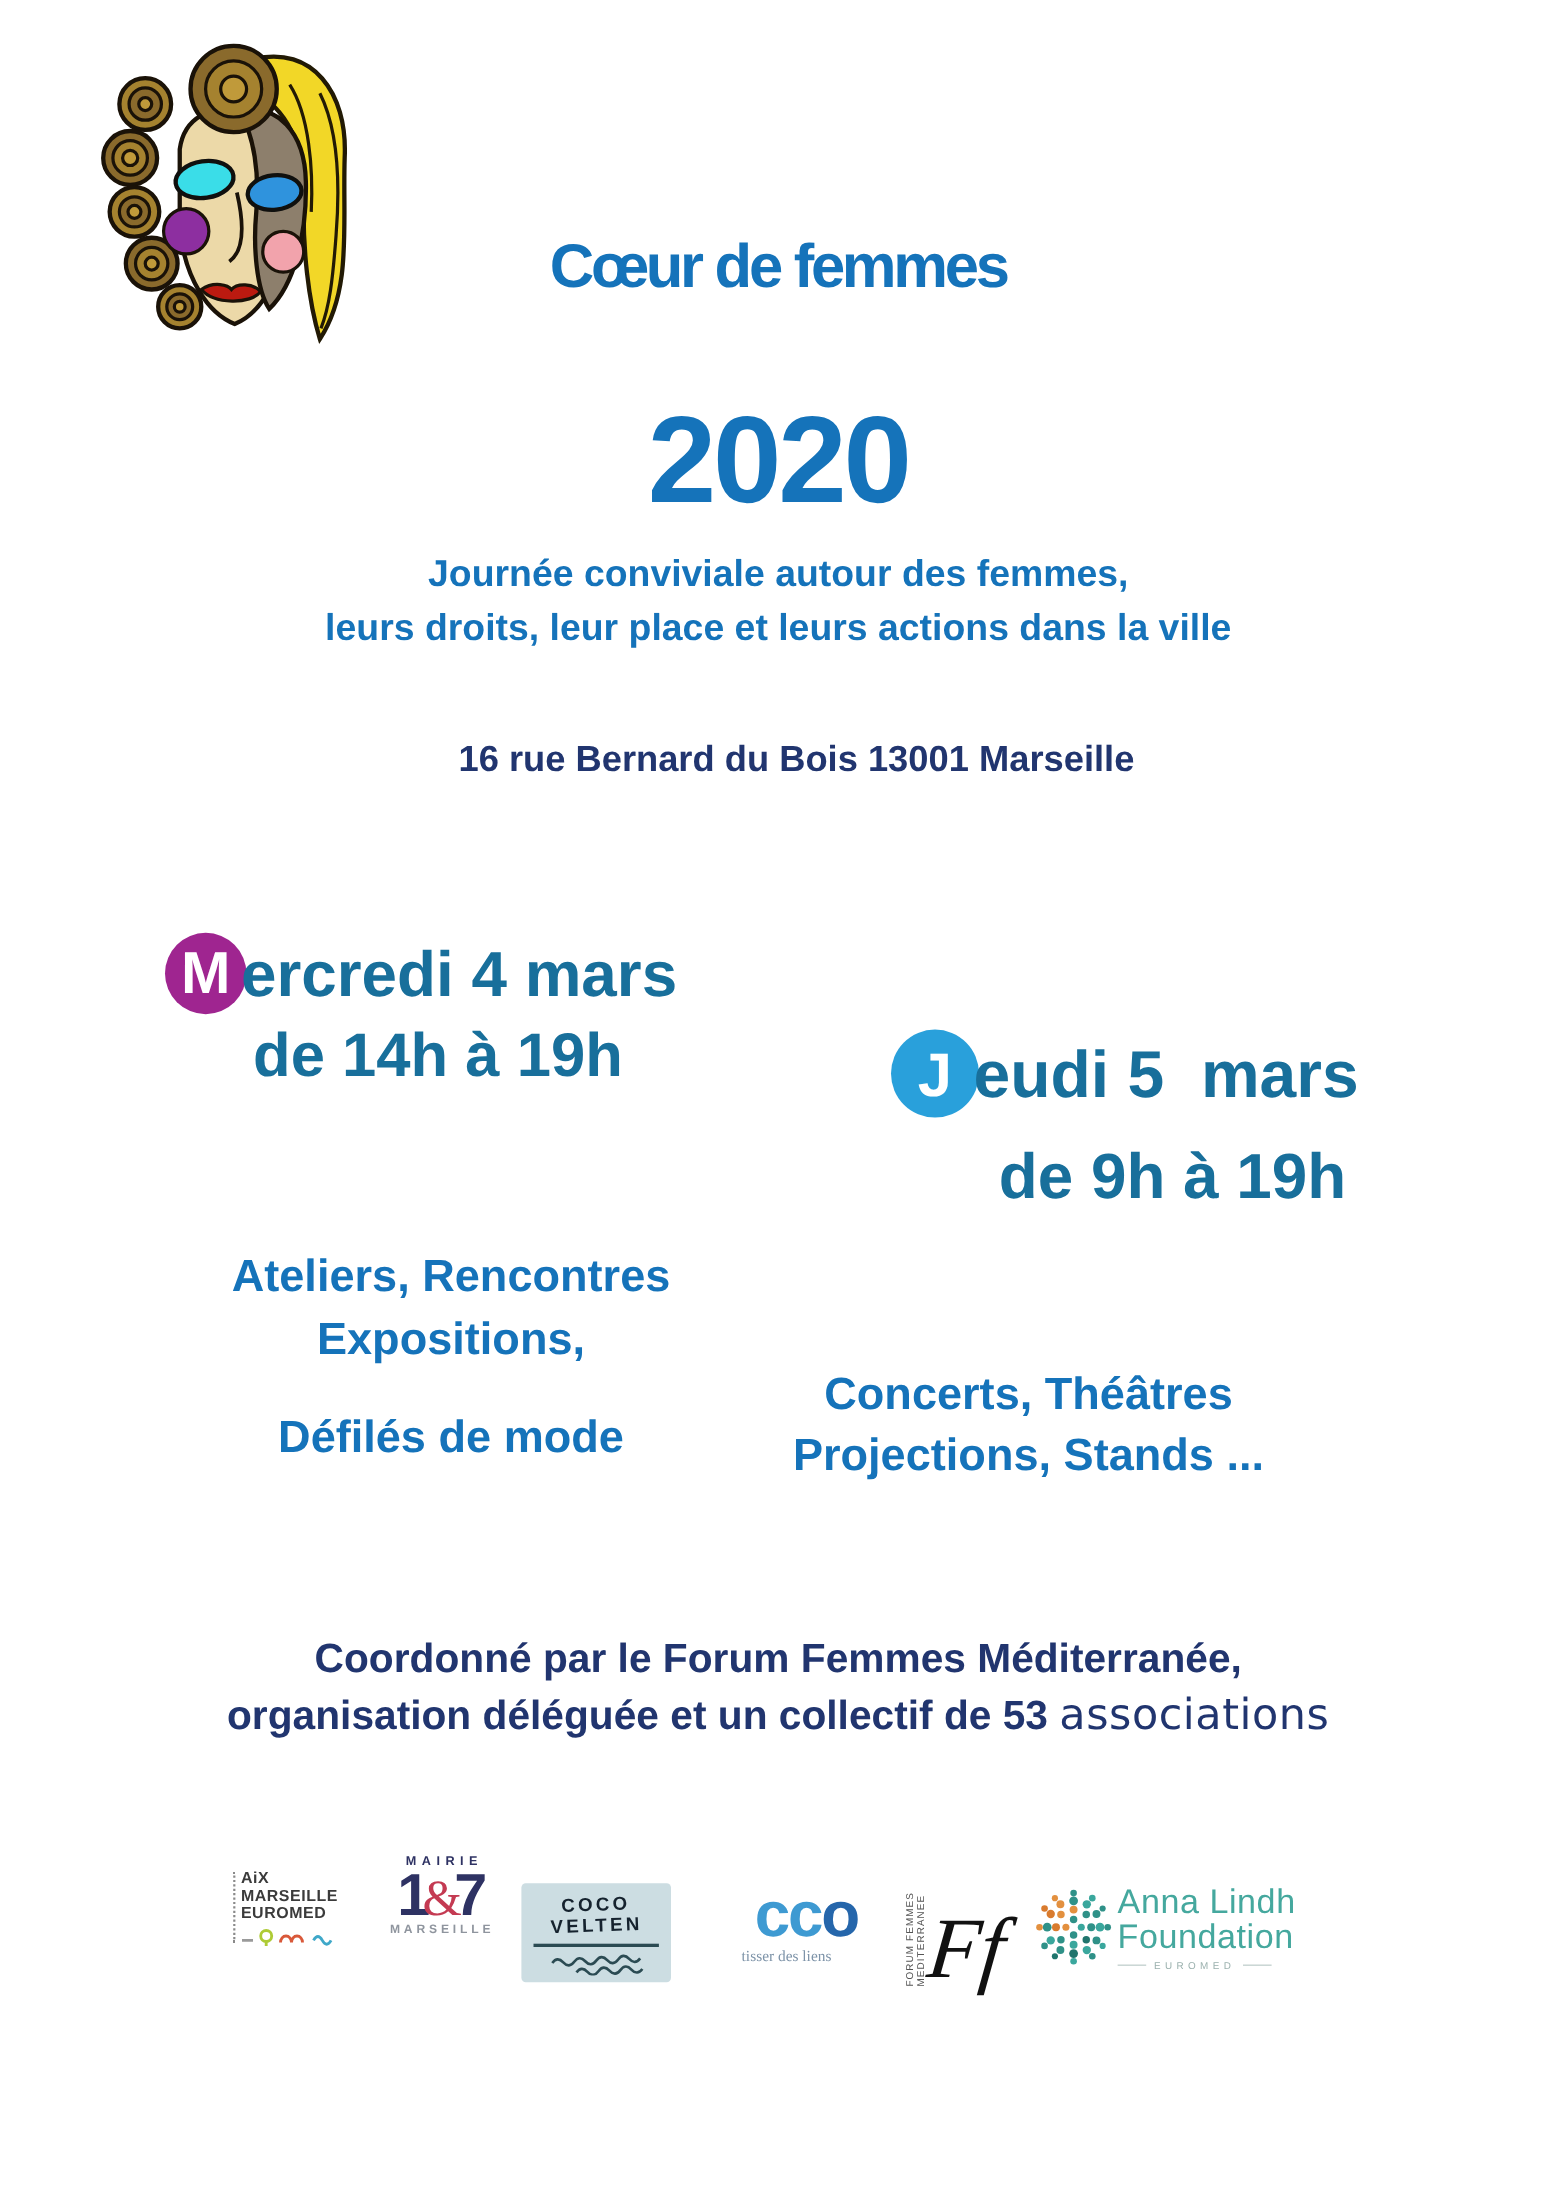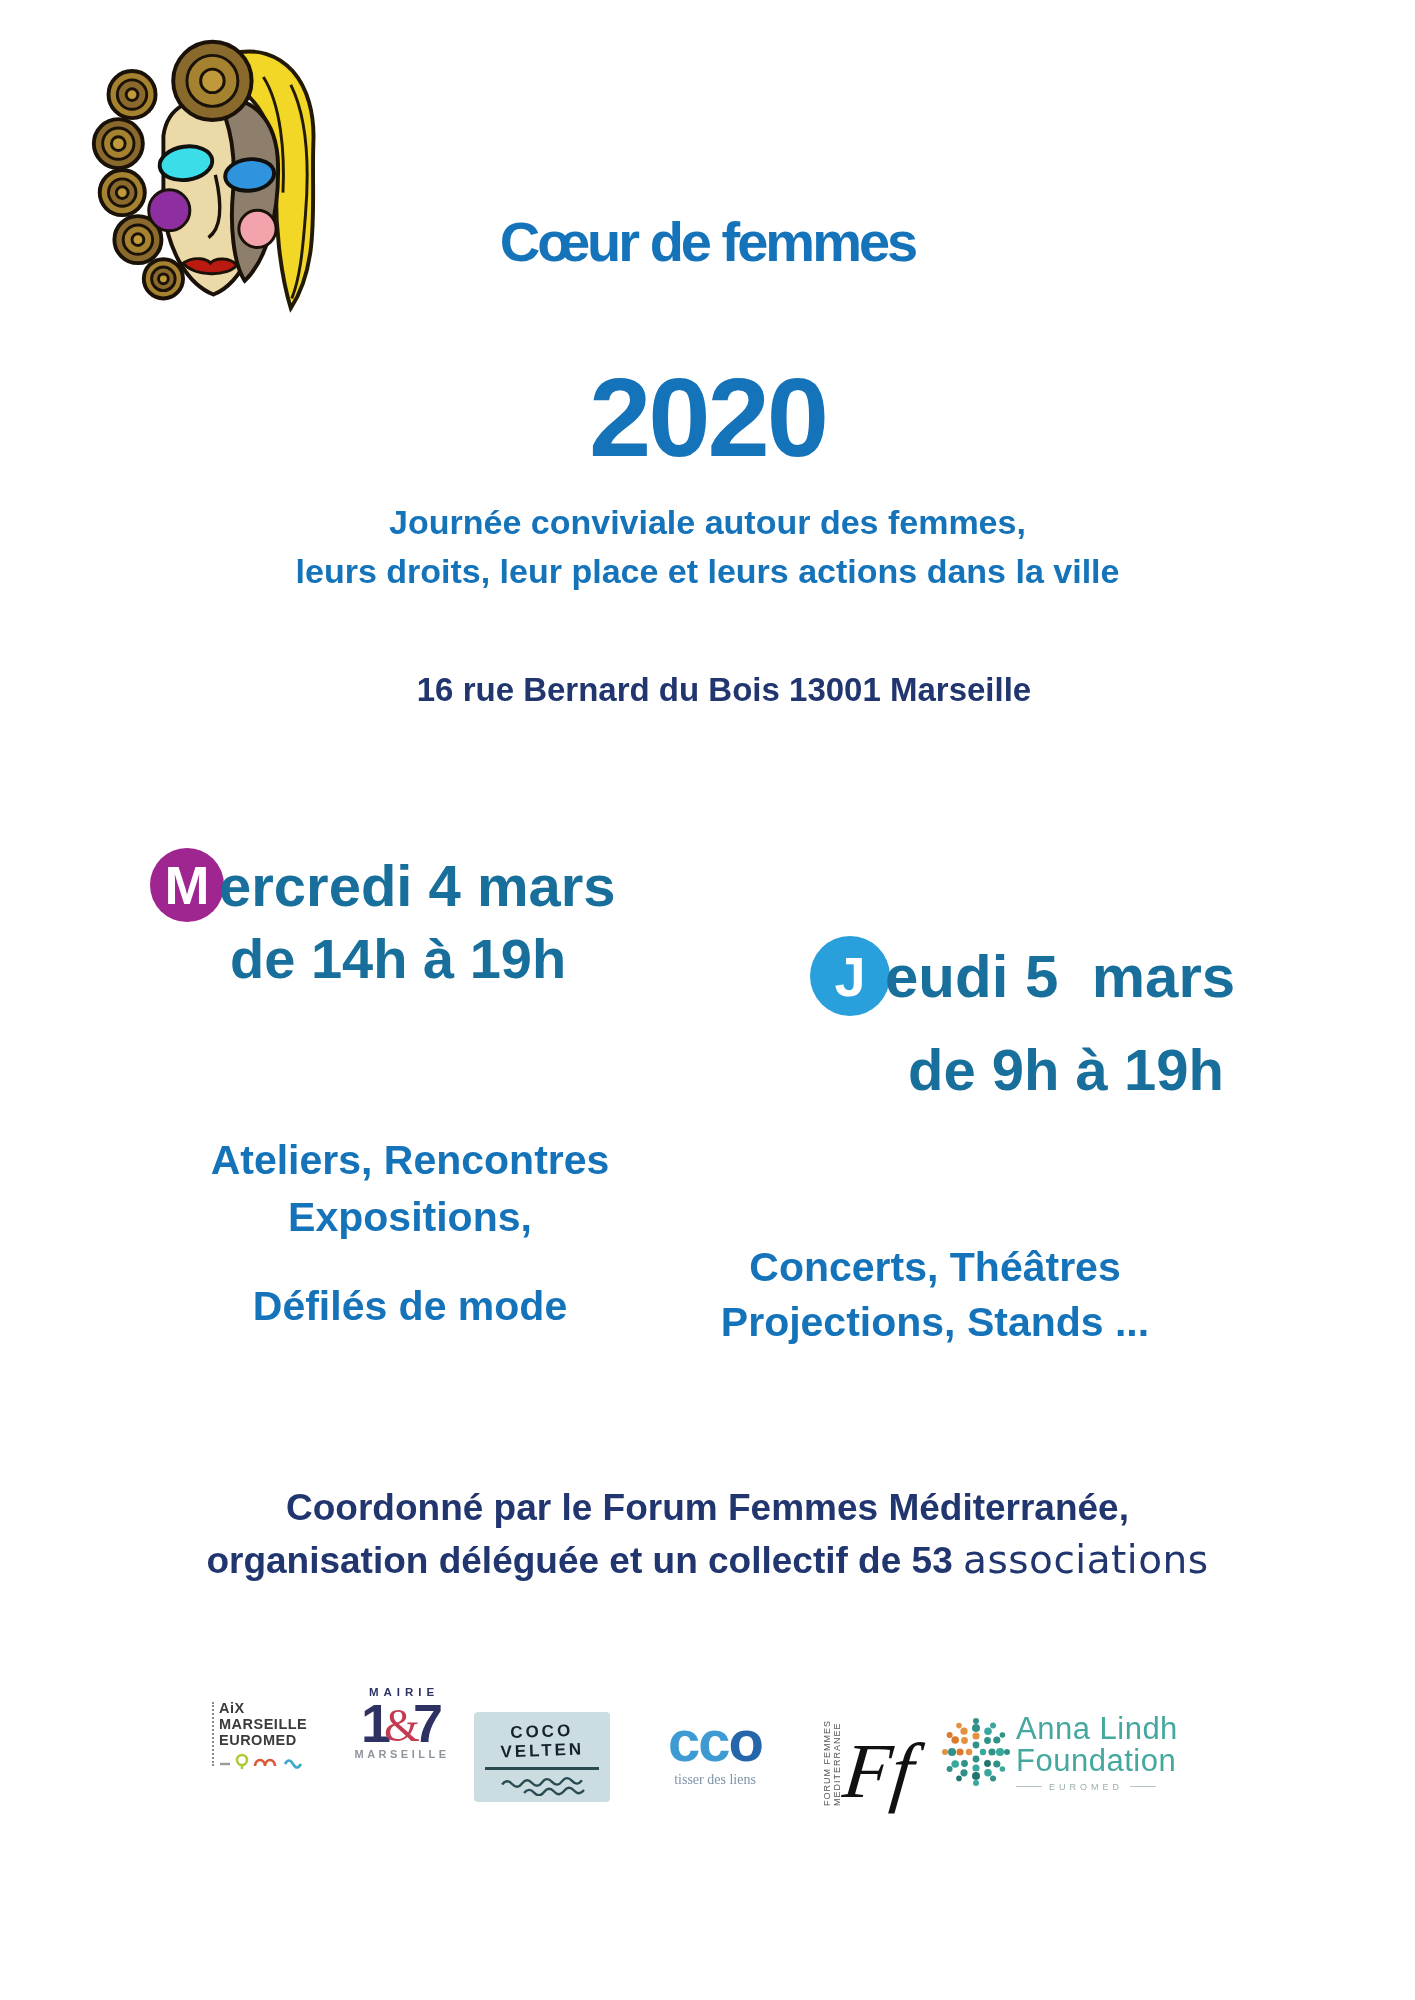--- a/index.html
+++ b/index.html
@@ -65,21 +65,21 @@
   .mairie-top{font-size:11.5px;letter-spacing:5px;color:#2e3263;font-weight:700;padding-left:4px;}
   .mairie-row{display:flex;justify-content:center;align-items:center;margin:-2px 0;}
   .mairie-num{font-size:54px;color:#2e3263;font-weight:600;line-height:1;}
   .mairie-amp{font-size:46px;color:#c43a52;margin:6px -7px 0;font-family:"Liberation Serif", serif;line-height:1;z-index:1;position:relative;}
   .mairie-bottom{font-size:11px;letter-spacing:3.5px;color:#8f959e;font-weight:600;}
   .p-coco{left:474px;top:1712px;width:136px;background:#ccdde2;border-radius:4px;padding:10px 6px 6px;box-sizing:border-box;}
   .coco-text{font-size:17px;font-weight:700;color:#15222e;letter-spacing:3px;text-align:center;line-height:19px;transform:rotate(-2deg);}
   .coco-rule{height:2.5px;background:#2b4b53;margin:7px 5px 4px;}
   .coco-waves{display:block;margin-left:14px;}
   .p-cco{left:650px;top:1712px;width:130px;text-align:center;}
-  .cco-word{font-size:58px;font-weight:700;letter-spacing:-2px;line-height:1;}
+  .cco-word{font-size:58px;font-weight:700;letter-spacing:-2px;line-height:1;text-align:right;}
   .cco-light{color:#3e9ad2;}
   .cco-dark{color:#2566ab;}
   .cco-tag{font-family:"Liberation Serif", serif;font-size:14px;color:#7d93a8;margin-top:2px;}
   .p-ffm{left:822px;top:1656px;display:flex;align-items:flex-end;height:150px;}
   .ffm-vertical{
     writing-mode:vertical-rl;transform:rotate(180deg);
     font-size:9px;letter-spacing:1px;color:#555;height:148px;
   }
   .ffm-mark{font-family:"Liberation Serif", serif;font-style:italic;font-size:78px;color:#111;line-height:0.9;margin-left:2px;transform:skewX(-6deg);}
   .p-alf{left:936px;top:1712px;display:flex;align-items:center;}

